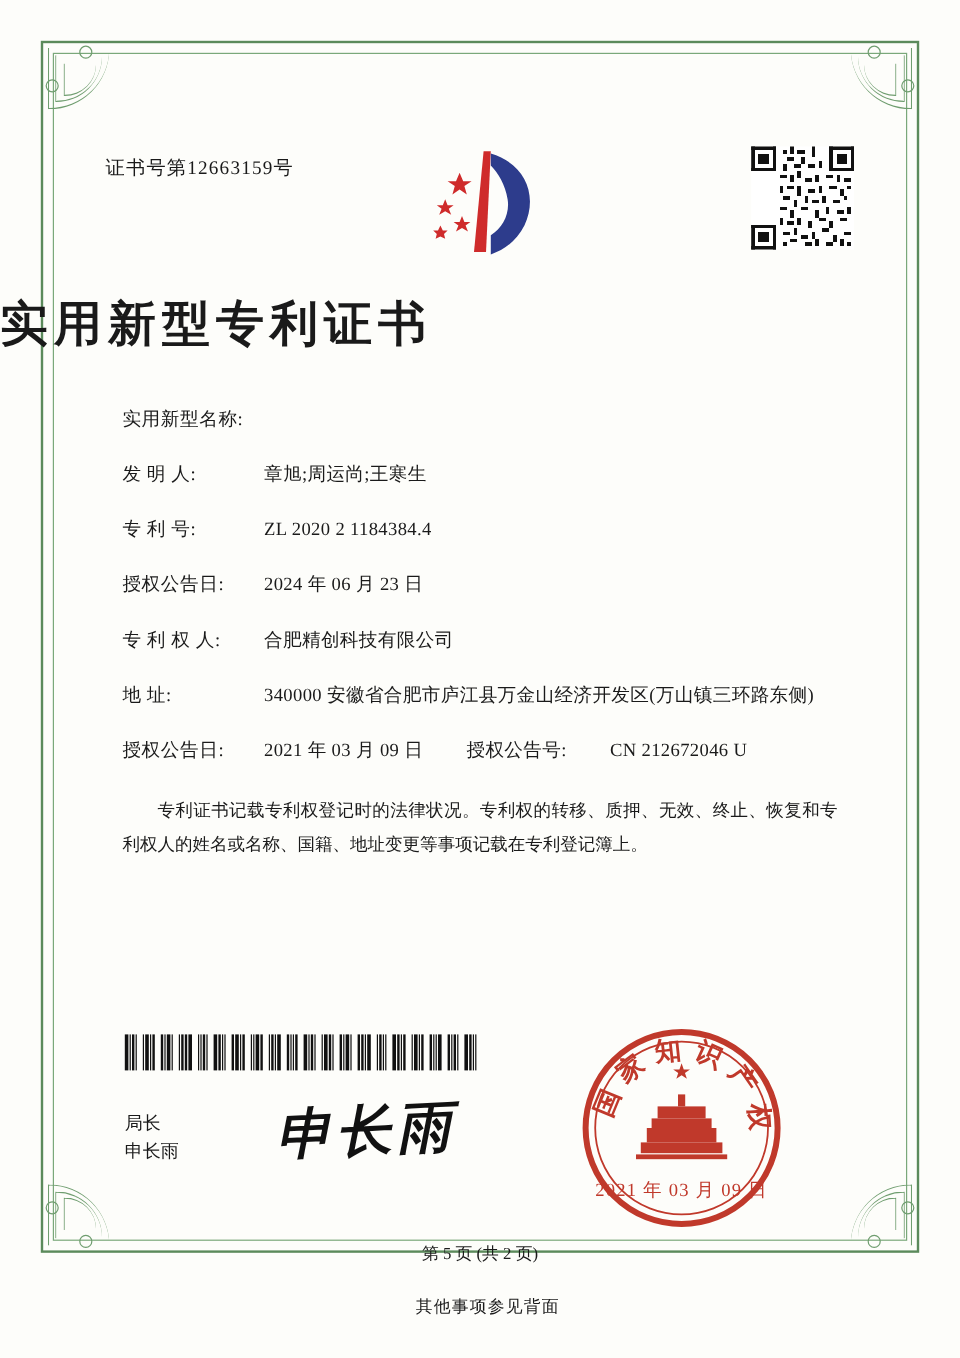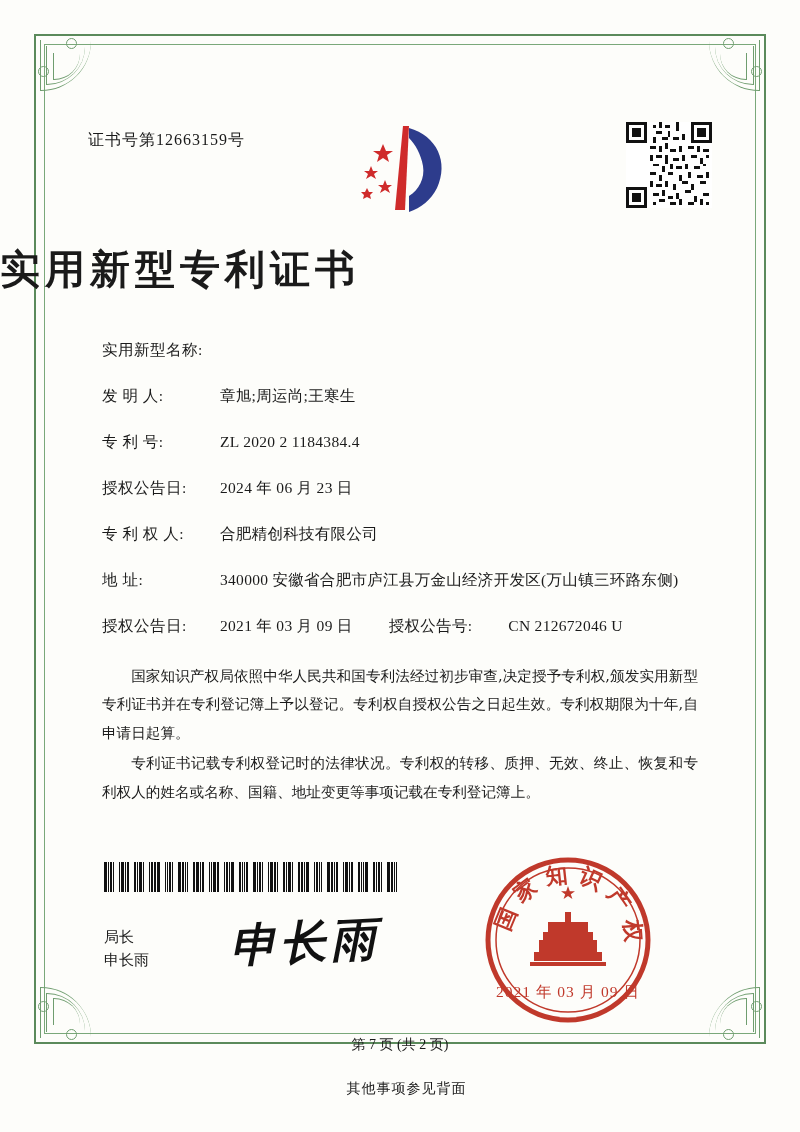--- a/index.html
+++ b/index.html
@@ -357,21 +357,20 @@
       <div class="field-label">授权公告日:</div>
       <div class="field-value">
         <span>2021 年 03 月 09 日</span>
         <span class="sub-label">授权公告号:</span>
         <span>CN 212672046 U</span>
       </div>
     </div>
   </div>
 
   <div class="paragraphs">
-    <p>国家知识产权局依照中华人民共和国专利法经过初步审查,决定授予专利权,颁发实用新型专利证书并在专利登记簿上予以登记。专利权自授权公告之日起生效。专利权期限为十年,自申请日起算。</p>
     <p>专利证书记载专利权登记时的法律状况。专利权的转移、质押、无效、终止、恢复和专利权人的姓名或名称、国籍、地址变更等事项记载在专利登记簿上。</p>
   </div>
 
   <div class="barcode">
     <span style="width:3px"></span><span style="width:1px"></span><span style="width:2px"></span><span style="width:1px"></span>
     <span style="width:1px"></span><span style="width:3px"></span><span style="width:1px"></span><span style="width:2px"></span>
     <span style="width:2px"></span><span style="width:1px"></span><span style="width:3px"></span><span style="width:1px"></span>
     <span style="width:1px"></span><span style="width:2px"></span><span style="width:2px"></span><span style="width:3px"></span>
     <span style="width:1px"></span><span style="width:1px"></span><span style="width:2px"></span><span style="width:1px"></span>
     <span style="width:3px"></span><span style="width:2px"></span><span style="width:1px"></span><span style="width:1px"></span>
@@ -413,16 +412,16 @@
       <rect x="-20" y="-26" width="40" height="10" fill="#c0392b"></rect>
       <rect x="-3" y="-36" width="6" height="10" fill="#c0392b"></rect>
       <rect x="-38" y="14" width="76" height="4" fill="#c0392b"></rect>
     </g>
     <g fill="#c0392b" transform="translate(88,40)">
       <polygon points="0,-6 1.8,-0.8 7,-0.8 2.8,2.2 4.4,7 0,4 -4.4,7 -2.8,2.2 -7,-0.8 -1.8,-0.8"></polygon>
     </g>
   </svg>
   <div class="seal-date">2021 年 03 月 09 日</div>
 
-  <div class="page-num">第 7 页 (共 2 页)</div>
+  <div class="page-num">第 5 页 (共 2 页)</div>
   <div class="footer-note">其他事项参见背面</div>
 
 </div>
 
 </body></html>

